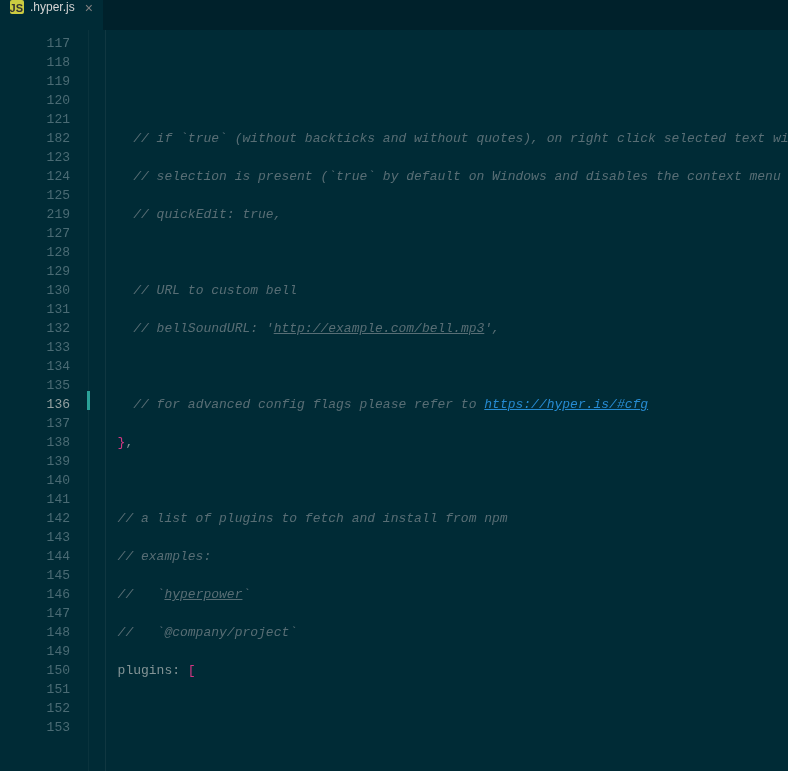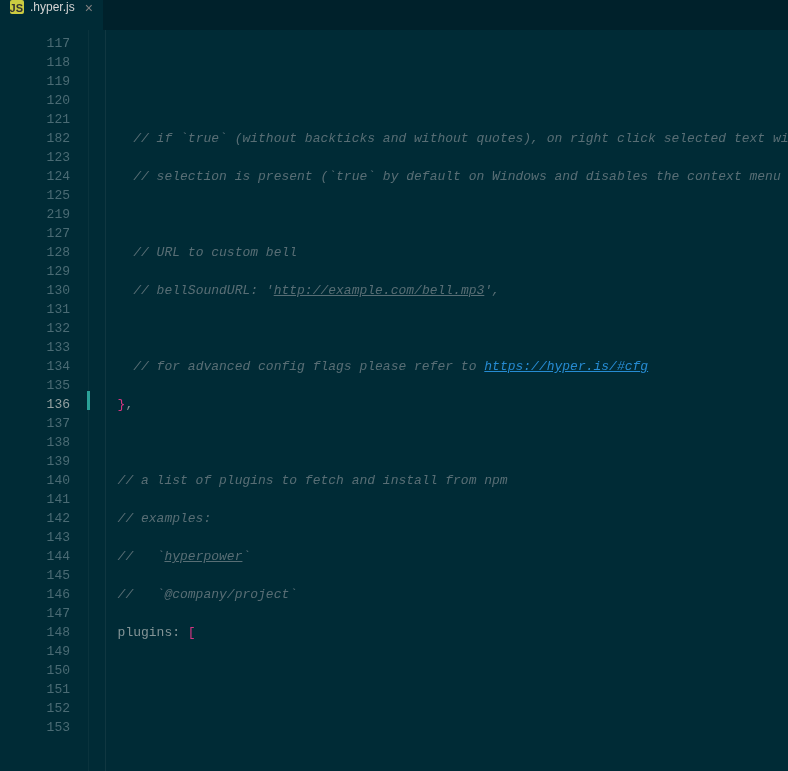--- a/index.html
+++ b/index.html
@@ -152,20 +152,21 @@
       <div class="ln">151</div>
       <div class="ln">152</div>
       <div class="ln">153</div>
     </div>
   <div class="code">
     <div class="ind ind-a"></div>
 
 <span class="line"><span></span></span>
 <span class="line">    <span class="cm">// if `true` (without backticks and without quotes), on right click selected text will be</span></span>
 <span class="line">    <span class="cm">// selection is present (`true` by default on Windows and disables the context menu featu</span></span>
+<span class="line">    <span class="cm">// quickEdit: true,</span></span>
 <span class="line"><span></span></span>
 <span class="line">    <span class="cm">// URL to custom bell</span></span>
 <span class="line">    <span class="cm"><span>// bellSoundURL: '</span><span class="u">http://example.com/bell.mp3</span><span>',</span></span></span>
 <span class="line"><span></span></span>
 <span class="line">    <span class="cm"><span>// for advanced config flags please refer to </span><span class="u" style="color:#268bd2">https://hyper.is/#cfg</span></span></span>
 <span class="line">  <span class="pn">}</span><span class="pu">,</span></span>
 <span class="line"><span></span></span>
 <span class="line">  <span class="cm">// a list of plugins to fetch and install from npm</span></span>
 <span class="line">  <span class="cm">// examples:</span></span>
 <span class="line">  <span class="cm"><span>//   `</span><span class="u">hyperpower</span><span>`</span></span></span>

